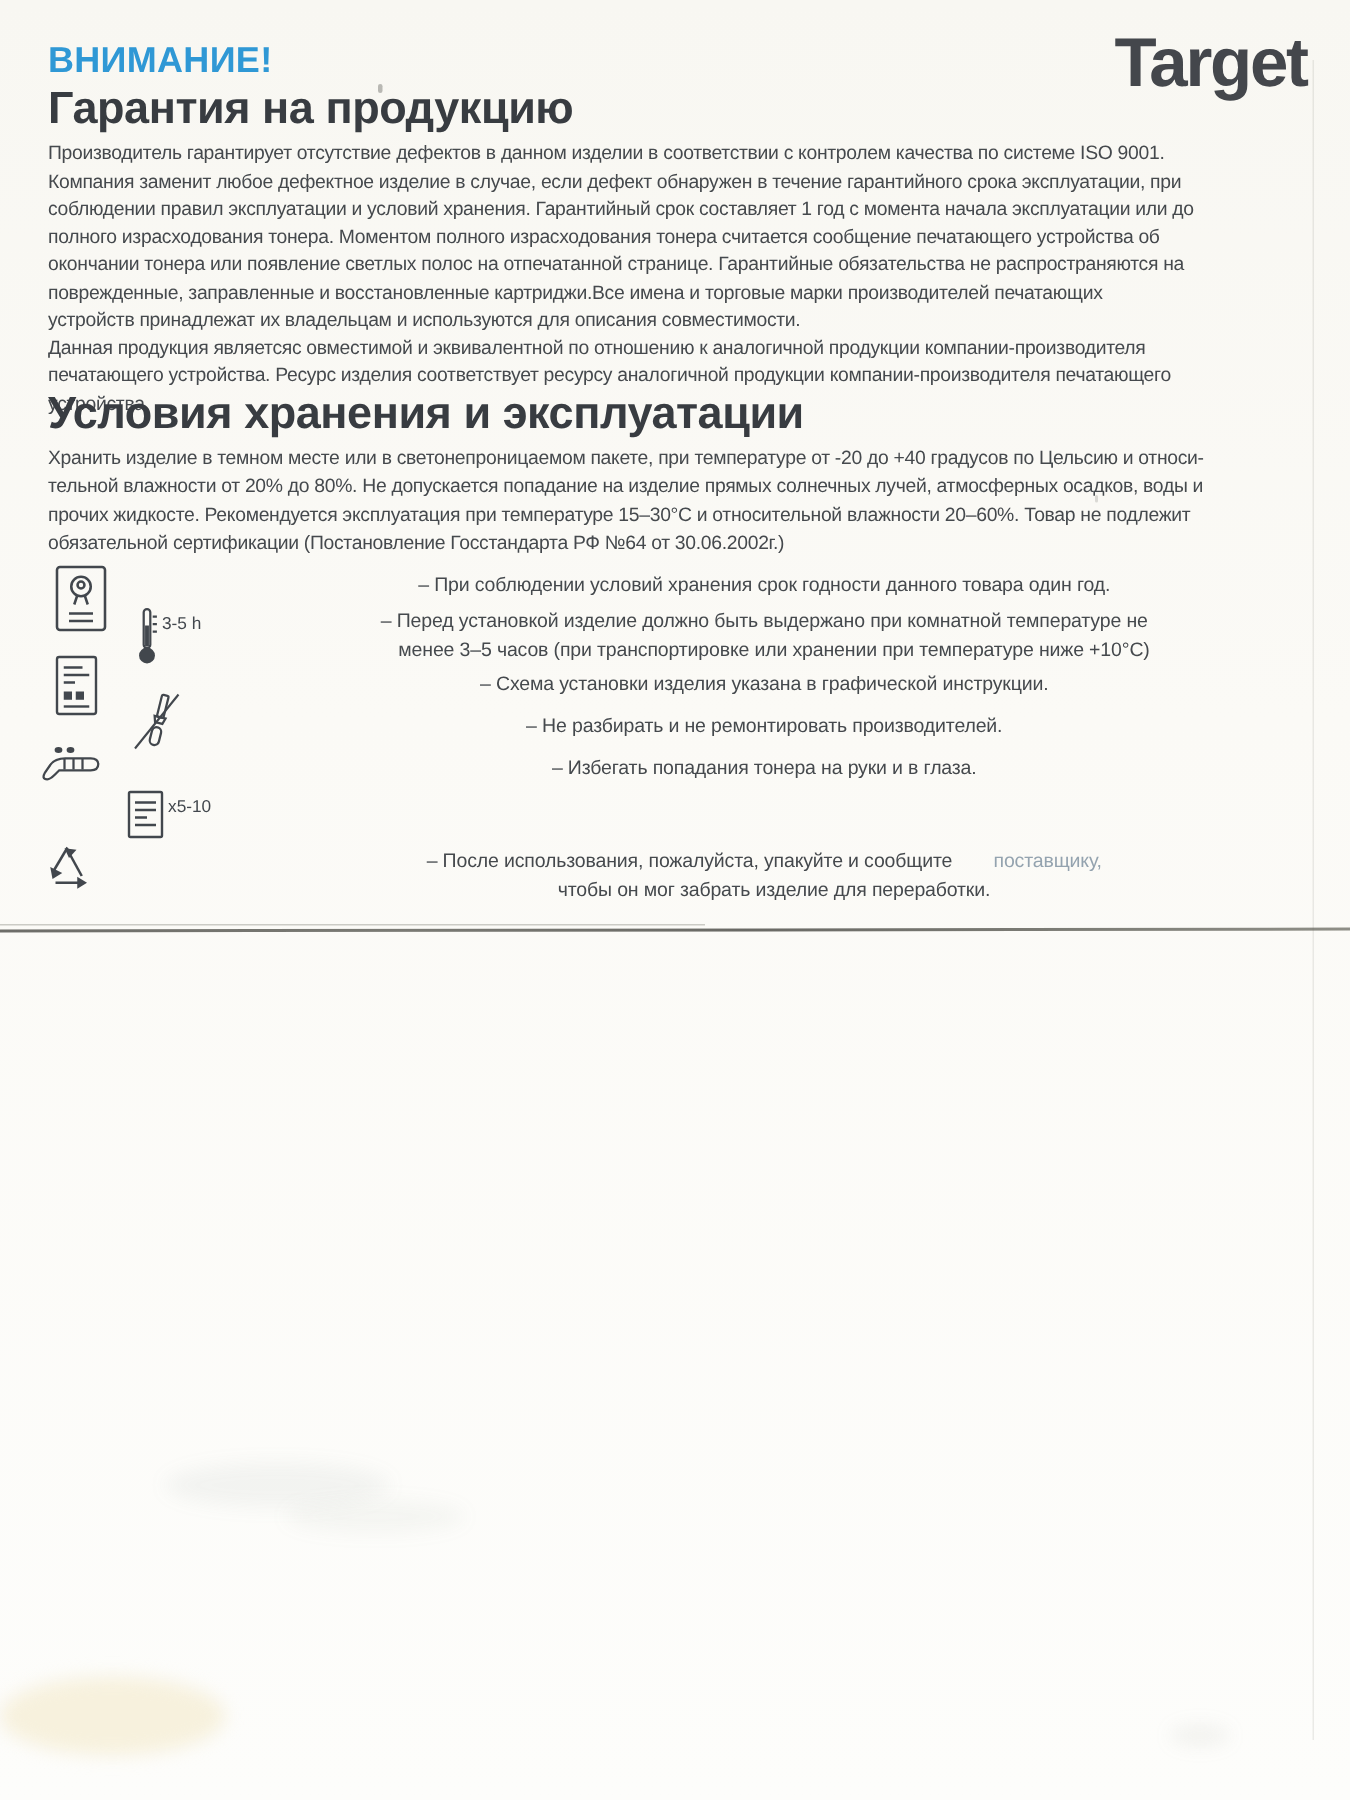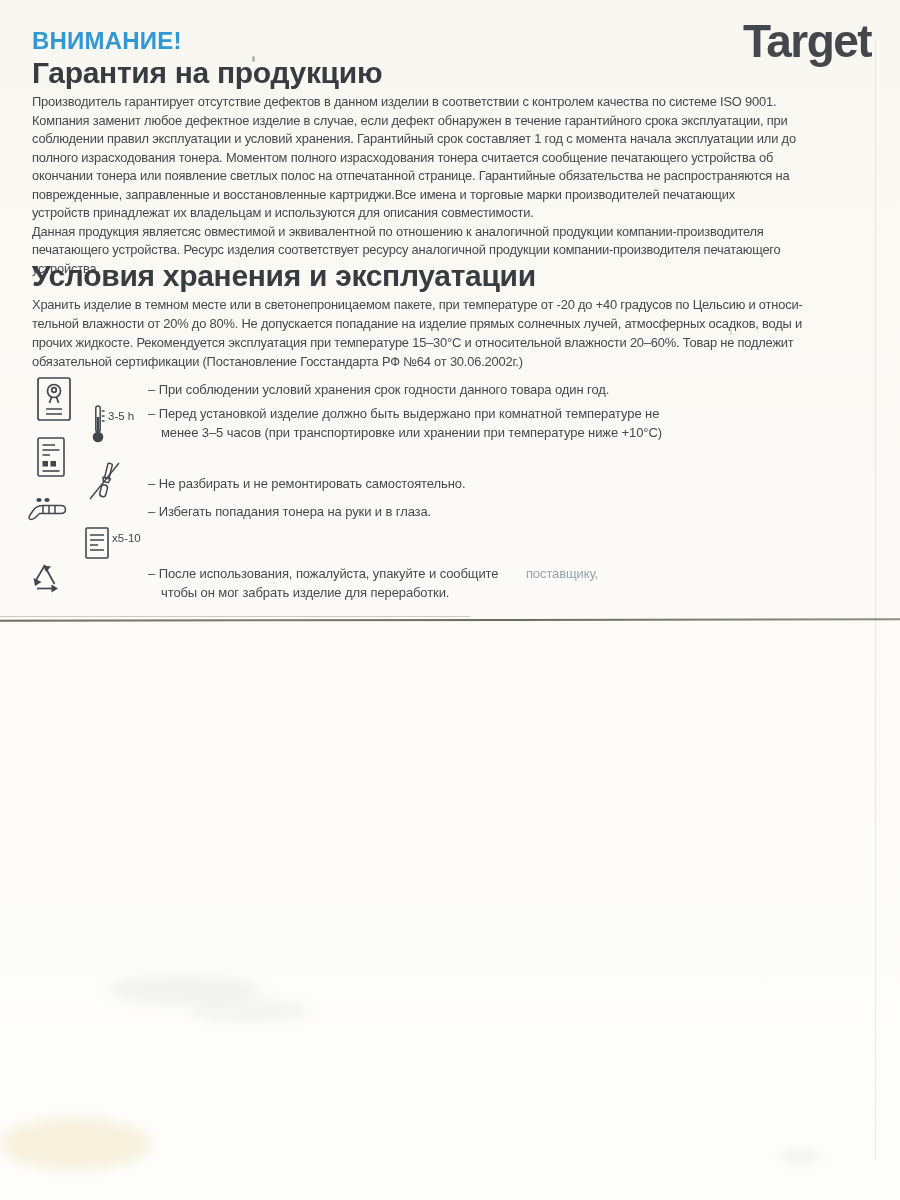--- a/index.html
+++ b/index.html
@@ -29,21 +29,21 @@
   #warranty-title { top:56px; }
   #storage-title  { top:259px; }
   .body {
     position:absolute; left:32px; width:858px;
     font-size:12.9px; letter-spacing:-.2px; white-space:pre-line;
     color:var(--ink,#45494d);
   }
   #warranty-body { top:93px;  line-height:18.5px; }
   #storage-body  { top:295px; line-height:19px;  }
 
-  .note { position:absolute; left:0; width:753px; }
+  .note { position:absolute; left:0; width:753px;text-align:center; }
   .note-text {
     margin-left:148px; width:710px;
     font-size:13px; line-height:19px; letter-spacing:-.1px;
     white-space:pre-line; padding-left:13px; text-indent:-13px;
     color:var(--ink,#45494d);
   }
   .note-text.nowrapmode { white-space:normal; }
   .icon { position:absolute; color:var(--icon,#42474d); }
   .icon svg { display:block; }
   .icon-label { position:absolute; font-size:11.5px; color:var(--icon,#42474d); }
@@ -115,34 +115,35 @@
   <div class="note" style="top:436px">
     <span class="icon" style="left:36px;top:0px">
       <svg width="30" height="42" viewBox="0 0 30 42" fill="none" stroke="currentColor" stroke-width="1.6">
         <rect x="2" y="2" width="26" height="38" rx="1.5"></rect>
         <path d="M6.5 9 H19 M6.5 14 H23.5 M6.5 19 H14"></path>
         <rect x="6.5" y="25" width="5.5" height="5.5" fill="currentColor" stroke="none"></rect>
         <rect x="14.5" y="25" width="5.5" height="5.5" fill="currentColor" stroke="none"></rect>
         <path d="M6.5 35 H23.5"></path>
       </svg>
     </span>
+    <div class="note-text" style="padding-top:10px">– Схема установки изделия указана в графической инструкции.</div>
   </div>
 
   <div class="note" style="top:458px">
     <span class="icon" style="left:86px;top:2px">
       <svg width="36" height="42" viewBox="0 0 36 42" fill="none" stroke="currentColor" stroke-width="1.5">
         <g transform="rotate(14 20 20)">
           <rect x="18" y="3" width="4.5" height="15" rx="1"></rect>
           <path d="M16.5 18 h7.5 l-1.2 4 h-5 z"></path>
           <rect x="17.2" y="25" width="6.2" height="12" rx="3"></rect>
         </g>
         <line x1="4" y1="39" x2="33" y2="3" stroke-width="1.4"></line>
       </svg>
     </span>
-    <div class="note-text" style="padding-top:16px">– Не разбирать и не ремонтировать самостоятельно.</div>
+    <div class="note-text" style="padding-top:16px">– Не разбирать и не ремонтировать производителей.</div>
   </div>
 
   <div class="note" style="top:490px">
     <span class="icon" style="left:26px;top:6px">
       <svg width="42" height="30" viewBox="0 0 42 30" fill="none" stroke="currentColor" stroke-width="1.5">
         <ellipse cx="13" cy="4" rx="2.6" ry="2" fill="currentColor" stroke="none"></ellipse>
         <ellipse cx="21" cy="4" rx="2.6" ry="2" fill="currentColor" stroke="none"></ellipse>
         <path d="M4 19 q-2.5 4.5 1.5 4.5 q2 0 5 -3 l3 -3 h21 q5 0 5 -4 q0 -4 -5 -4 h-17 q-7 0 -10 4.5 z"></path>
         <path d="M17 10 v7 M23 10 v7 M29 10 v7"></path>
       </svg>

